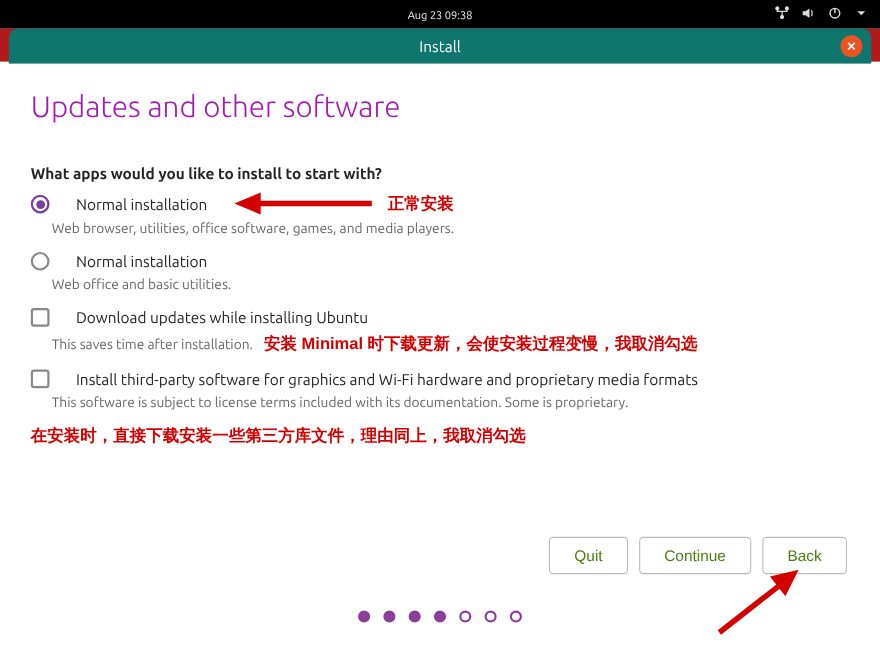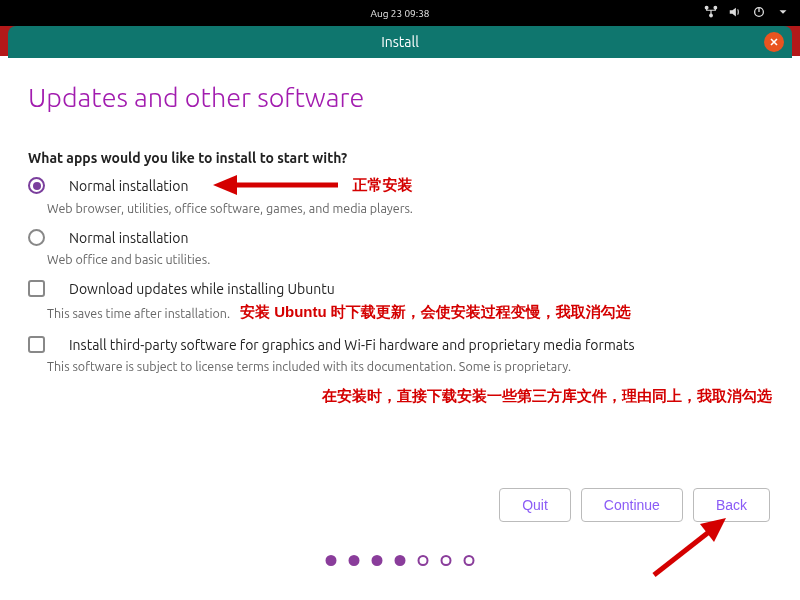--- a/index.html
+++ b/index.html
@@ -136,21 +136,21 @@
       bottom: 70px;
       display: flex;
       gap: 10px;
     }
     .btn {
       border: 1px solid #bbb;
       background: #fff;
       border-radius: 4px;
       padding: 8px 22px;
       font-size: 14px;
-      color: #8b5cf6;
+      color: #4d7c0f;
       cursor: pointer;
     }
     .progress-dots {
       position: absolute;
       bottom: 26px;
       left: 50%;
       transform: translateX(-50%);
       display: flex;
       gap: 12px;
     }
@@ -233,30 +233,30 @@
   </div>
   <div class="option-desc">Web office and basic utilities.</div>
 
 
   <div class="option-row">
     <span class="checkbox"></span>
     <span>Download updates while installing Ubuntu</span>
   </div>
   <div class="option-desc" style="display:flex;gap:10px;align-items:center;">
     <span>This saves time after installation.</span>
-    <span class="anno">安装 Ubuntu 时下载更新，会使安装过程变慢，我取消勾选</span>
+    <span class="anno">安装 Minimal 时下载更新，会使安装过程变慢，我取消勾选</span>
   </div>
 
   <div class="option-row">
     <span class="checkbox"></span>
     <span>Install third-party software for graphics and Wi-Fi hardware and proprietary media formats</span>
   </div>
   <div class="option-desc">This software is subject to license terms included with its documentation. Some is proprietary.</div>
 
-  <div class="anno" style="margin-left:12px;margin-top:2px;text-align:right;">在安装时，直接下载安装一些第三方库文件，理由同上，我取消勾选</div>
+  <div class="anno" style="margin-top:2px;">在安装时，直接下载安装一些第三方库文件，理由同上，我取消勾选</div>
 
   <div class="buttons">
     <button class="btn">Quit</button>
     <button class="btn">Continue</button>
     <button class="btn">Back</button>
   </div>
 
   <svg class="arrow-svg" style="right:58px;bottom:12px;" width="90" height="70" viewBox="0 0 90 70">
     <line x1="10" y1="65" x2="70" y2="18" stroke="#d40000" stroke-width="5"></line>
     <polygon points="82,8 56,14 70,32" fill="#d40000"></polygon>

